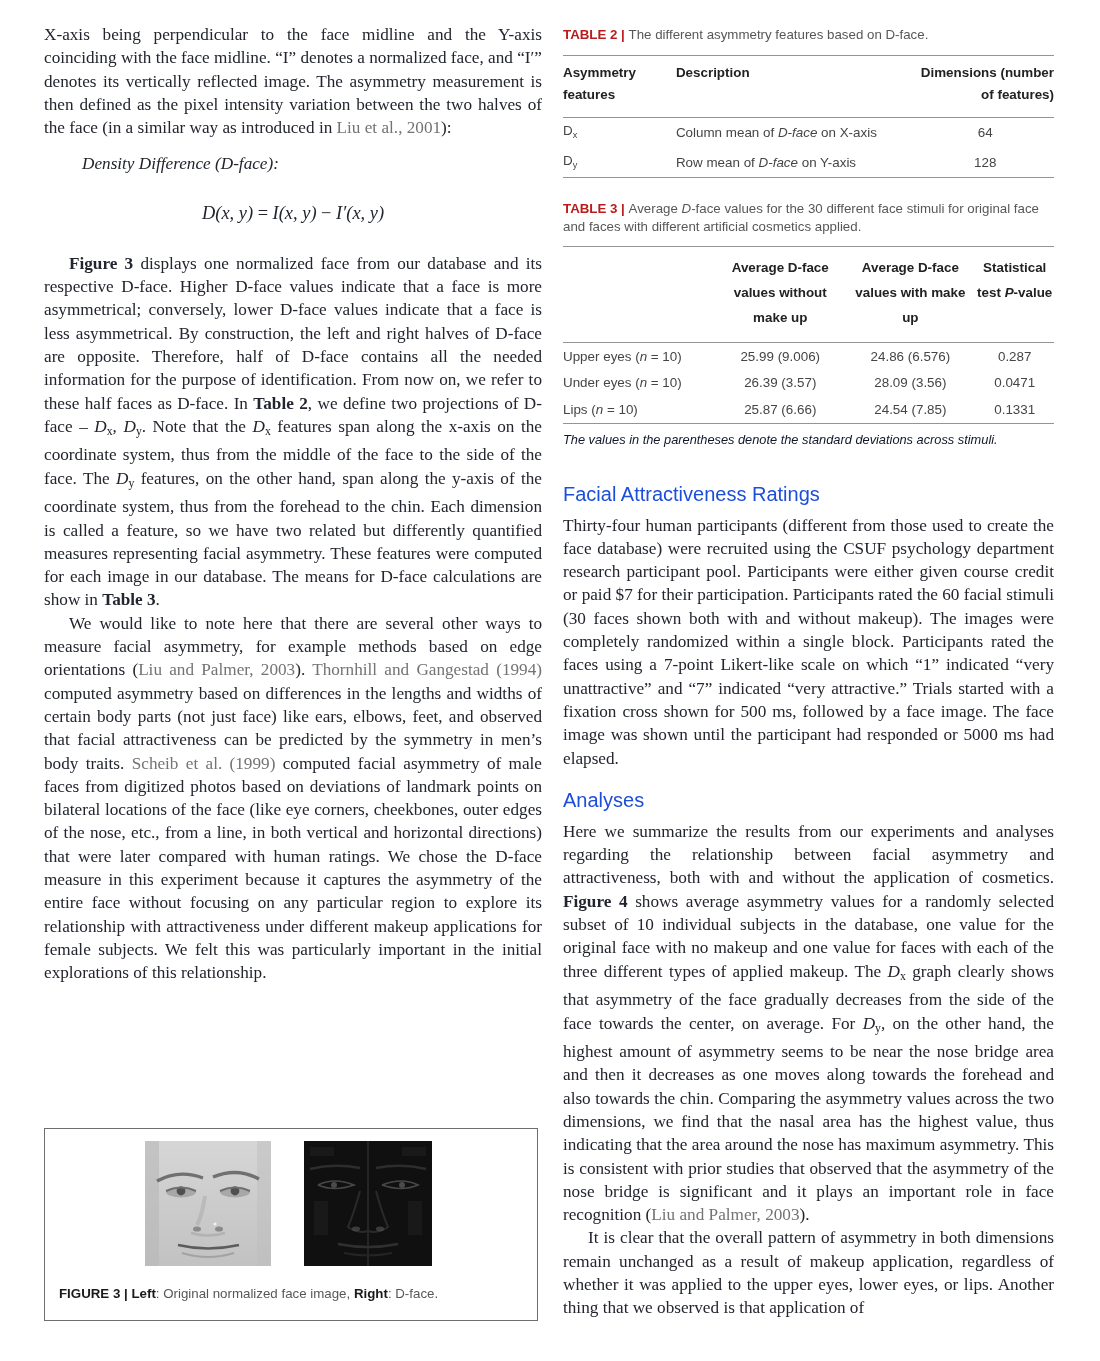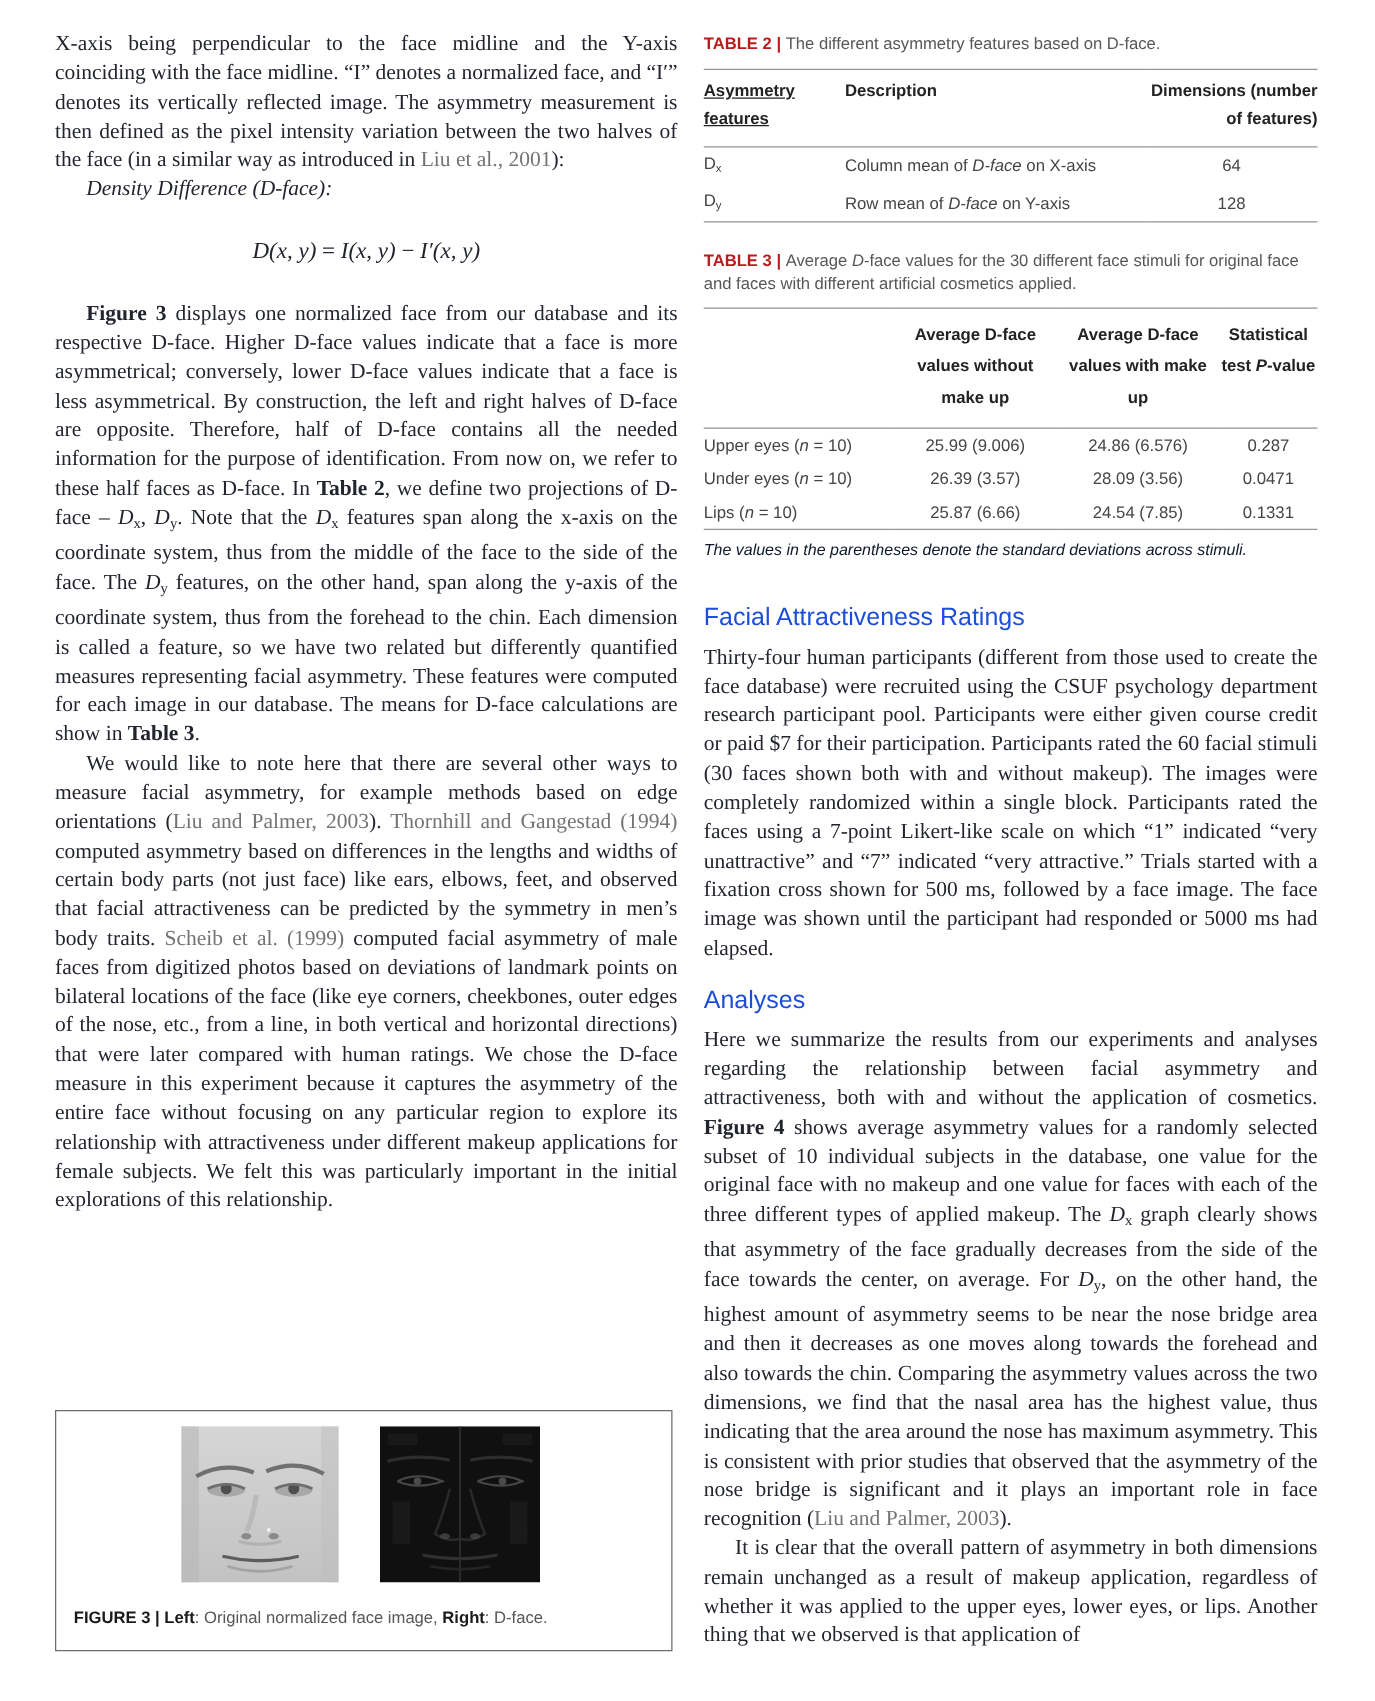--- a/index.html
+++ b/index.html
@@ -8,21 +8,21 @@
   .page{position:absolute;inset:0;background:#ffffff;}
   .col{position:absolute;}
   .col-left{left:44px;top:23px;width:498px;}
   .col-right{left:563px;top:26px;width:491px;}
 
   
   .body-par{font:17.2px/23.3px "Liberation Serif",serif;color:#22252e;
             text-align:justify;margin:0;}
   .indent{text-indent:25px;}
   .density{font:17.2px/23.3px "Liberation Serif",serif;color:#22252e;
-           margin:0;text-indent:25px;}
+           margin:13px;text-indent:25px;}
   .formula{font:18.4px/24px "Liberation Serif",serif;color:#22252e;
            text-align:center;margin:25px 0 27px 0;}
 
   
   .run-b{font-weight:700;}
   .run-i{font-style:italic;}
   .run-bi{font-weight:700;font-style:italic;}
   .run-c{color:#737373;}
   .run-sub{font-size:0.68em;vertical-align:-0.28em;}
 
@@ -41,21 +41,21 @@
   
   table.tbl{width:100%;border-collapse:collapse;
             font-family:"Liberation Sans",sans-serif;color:#454545;
             border-top:1.5px solid #949494;border-bottom:1.5px solid #949494;}
   table.tbl thead th{border-bottom:1.5px solid #949494;font-size:13.4px;color:#222222;}
   table.tbl td{font-size:13.4px;}
   .t2 th{padding:6px 0 11px 0;vertical-align:top;line-height:22px;text-align:left;}
   .t2 th.ar{text-align:right;}
   .t2 td{padding:2px 0;line-height:21px;text-align:left;}
   .t2 td.ac{text-align:center;}
-  .t2 .cw0{width:23%;text-decoration:underline;} .t2 .cw1{width:49%;} .t2 .cw2{width:28%;}
+  .t2 .cw0{width:23%;} .t2 .cw1{width:49%;} .t2 .cw2{width:28%;}
   .t3 th{padding:8px 0 12px 0;vertical-align:top;line-height:25px;text-align:center;}
   .t3 th.al{text-align:left;}
   .t3 td{padding:2.5px 0;line-height:21.5px;text-align:center;}
   .t3 td.al{text-align:left;}
   .t3 .cw0{width:31%;} .t3 .cw1{width:26.5%;} .t3 .cw2{width:26.5%;} .t3 .cw3{width:16%;}
 
   
   .fig-box{position:absolute;left:44px;top:1128px;width:494px;height:193px;
            border:1.5px solid #6e6e6e;box-sizing:border-box;background:#ffffff;margin:0;}
   .fig-images{display:flex;gap:33px;margin:12px 0 0 100px;}

